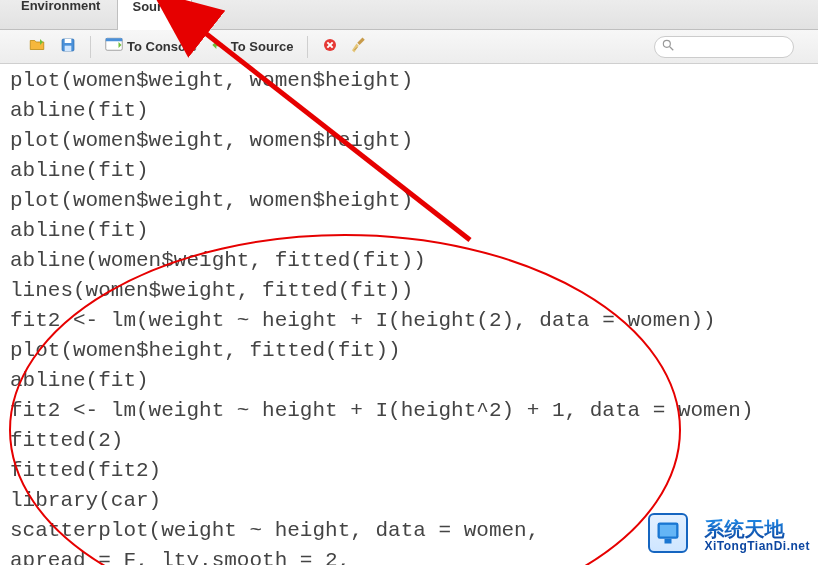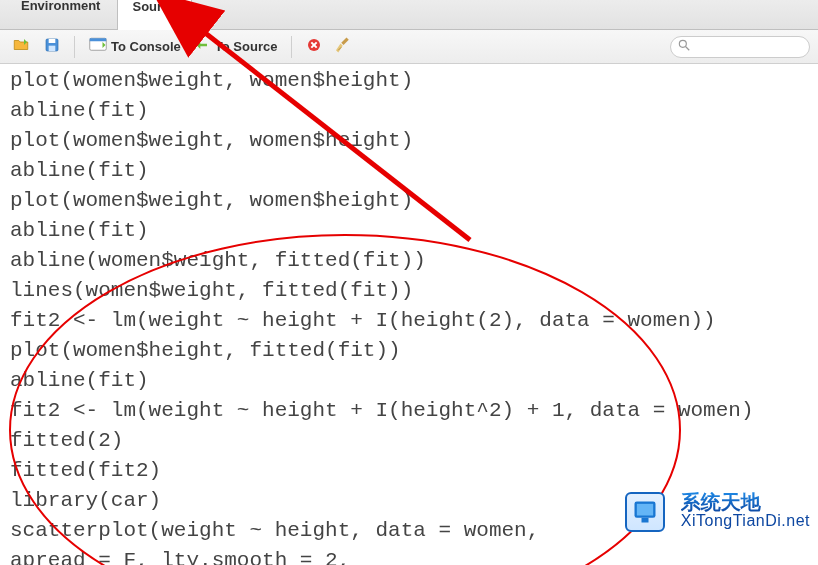--- a/index.html
+++ b/index.html
@@ -43,21 +43,21 @@
   }
   .tab.inactive { font-weight: bold; color: #333; }
 
   
   .toolbar {
     height: 34px;
     background: linear-gradient(#f7f7f7, #ededed);
     border-bottom: 1px solid #cfcfcf;
     display: flex;
     align-items: center;
-    padding: 0 8px;
+    padding: 0 24px;
     gap: 6px;
   }
   .tl-btn {
     display: flex; align-items: center; gap: 4px;
     padding: 2px 4px; border-radius: 3px; cursor: pointer;
   }
   .tl-sep { width: 1px; height: 22px; background: #cfcfcf; margin: 0 4px; }
   .tl-label { font-size: 13px; color: #333; font-weight: bold; }
   .spacer { flex: 1; }
 
@@ -85,36 +85,36 @@
   .history-line { cursor: pointer; }
 
   
   .overlay {
     position: absolute; left: 0; top: 0; width: 818px; height: 565px;
     pointer-events: none;
   }
 
   .watermark {
     position: absolute;
-    right: 8px; bottom: 33px;
-    display: flex; align-items: flex-start; gap: 16px;
+    right: 8px; bottom: 12px;
+    display: flex; align-items: flex-end; gap: 16px;
     pointer-events: none;
   }
   .wm-badge {
     width: 40px; height: 40px;
     border: 2px solid #1565c0;
     border-radius: 6px;
     display: flex; align-items: center; justify-content: center;
     background: linear-gradient(#e3f0ff,#cfe6ff);
   }
   .wm-text { display: flex; flex-direction: column; line-height: 1.05; font-family: "Microsoft YaHei","SimHei",sans-serif; }
   .wm-line1 { font-size: 20px; font-weight: 800;
     background: linear-gradient(#1e88e5,#0d47a1);
     -webkit-background-clip: text; -webkit-text-fill-color: transparent; }
-  .wm-line2 { font-size: 16px; color: #0d47a1; letter-spacing: 0.5px; }
+  .wm-line2 { font-size: 12px; color: #0d47a1; letter-spacing: 0.5px; font-weight: bold; }
 </style>
 </head>
 <body>
 
 <div class="tabbar">
   <div class="tab inactive">
     <span>Environment</span>
   </div>
   <div class="tab active">
     <span>Source</span>

